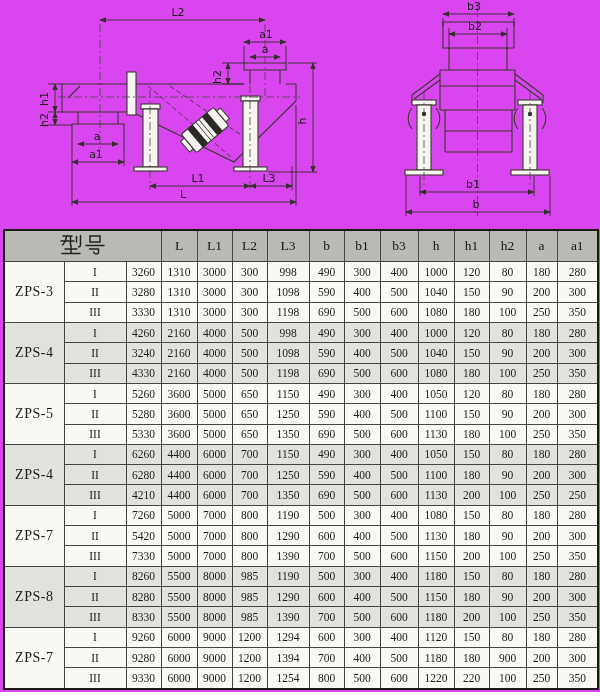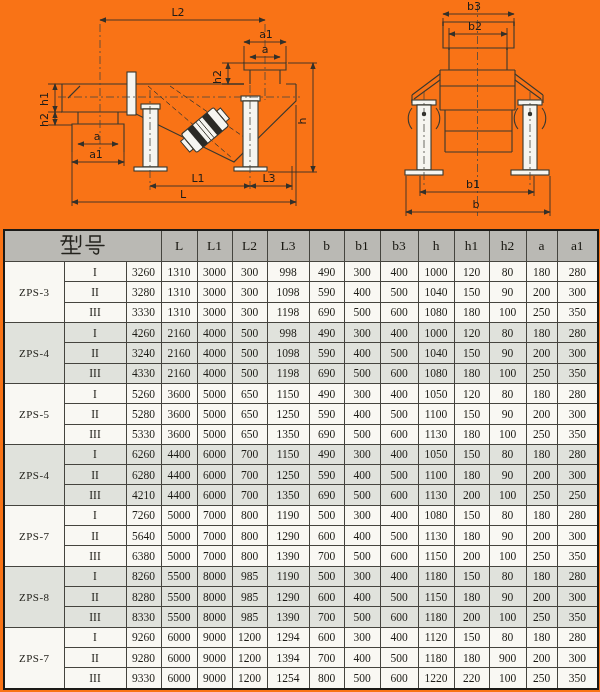--- a/index.html
+++ b/index.html
@@ -1,31 +1,31 @@
 <!DOCTYPE html>
 <html><head>
 <meta charset="utf-8">
 <style>
   html,body{margin:0;padding:0;background:#e8e7e2;}
-  .stage{position:relative;width:600px;height:692px;background:#f97316;overflow:hidden;
+  .stage{position:relative;width:600px;height:692px;background:#d946ef;overflow:hidden;
          font-family:"Liberation Serif",serif;}
   
   .drawing{position:absolute;top:0;left:0;}
   .dimtxt{font-family:"DejaVu Sans",sans-serif;font-size:11px;fill:#1d1c19;}
   
   .tablewrap{position:absolute;left:3px;top:229px;width:594px;height:461px;}
   table.spec{border-collapse:collapse;table-layout:fixed;width:594px;height:461px;
              border:2px solid #1b1a17;}
   table.spec th,table.spec td{border:1px solid #45443e;padding:0;text-align:center;
              overflow:hidden;white-space:nowrap;}
   table.spec thead th{background:#bab9b4;height:30px;font-weight:normal;
              font-size:13.5px;color:#16150f;}
   table.spec td{font-size:11.5px;color:#1d1c16;background:#f9f8f3;}
   table.spec tr.band td{background:#e0e2dc;}
-  table.spec td.model{font-size:11px;letter-spacing:.5px;}
+  table.spec td.model{font-size:14px;letter-spacing:.5px;}
   table.spec td.type{font-size:11.5px;}
   th.model-h{position:relative;}
   .vh{position:absolute;width:1px;height:1px;overflow:hidden;clip:rect(0 0 0 0);white-space:nowrap;}
 </style>
 </head>
 <body>
 
 <div class="stage">
 
   <svg class="drawing" width="600" height="226" viewBox="0 0 600 226">
@@ -415,37 +415,37 @@
             <td>300</td>
             <td>400</td>
             <td>1080</td>
             <td>150</td>
             <td>80</td>
             <td>180</td>
             <td>280</td>
           </tr>
           <tr>
             <td class="type">II</td>
-            <td>5640</td>
+            <td>5420</td>
             <td>5000</td>
             <td>7000</td>
             <td>800</td>
             <td>1290</td>
             <td>600</td>
             <td>400</td>
             <td>500</td>
             <td>1130</td>
             <td>180</td>
             <td>90</td>
             <td>200</td>
             <td>300</td>
           </tr>
           <tr>
             <td class="type">III</td>
-            <td>6380</td>
+            <td>7330</td>
             <td>5000</td>
             <td>7000</td>
             <td>800</td>
             <td>1390</td>
             <td>700</td>
             <td>500</td>
             <td>600</td>
             <td>1150</td>
             <td>200</td>
             <td>100</td>

